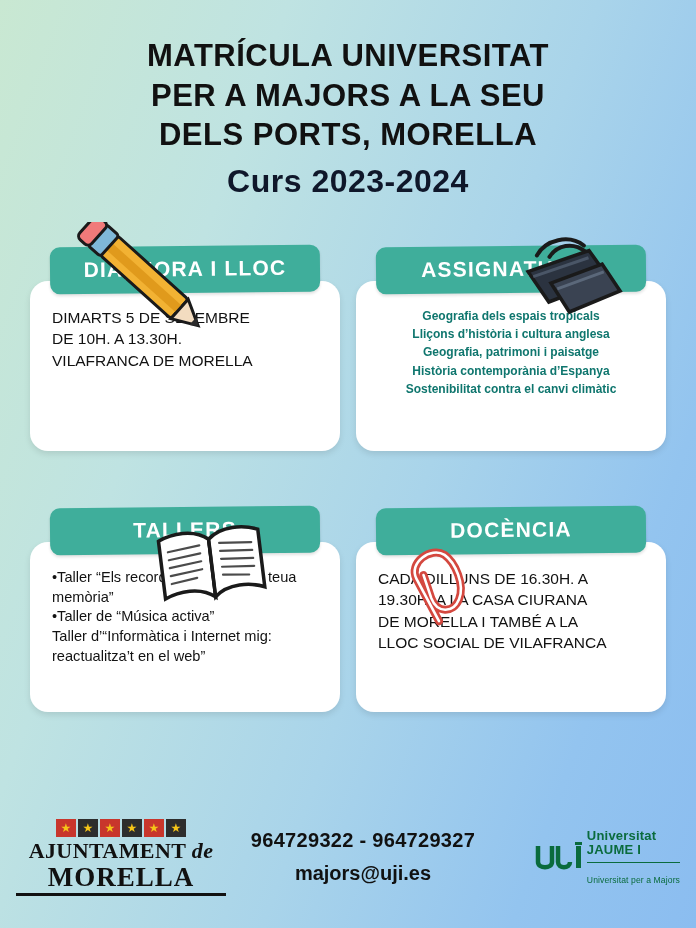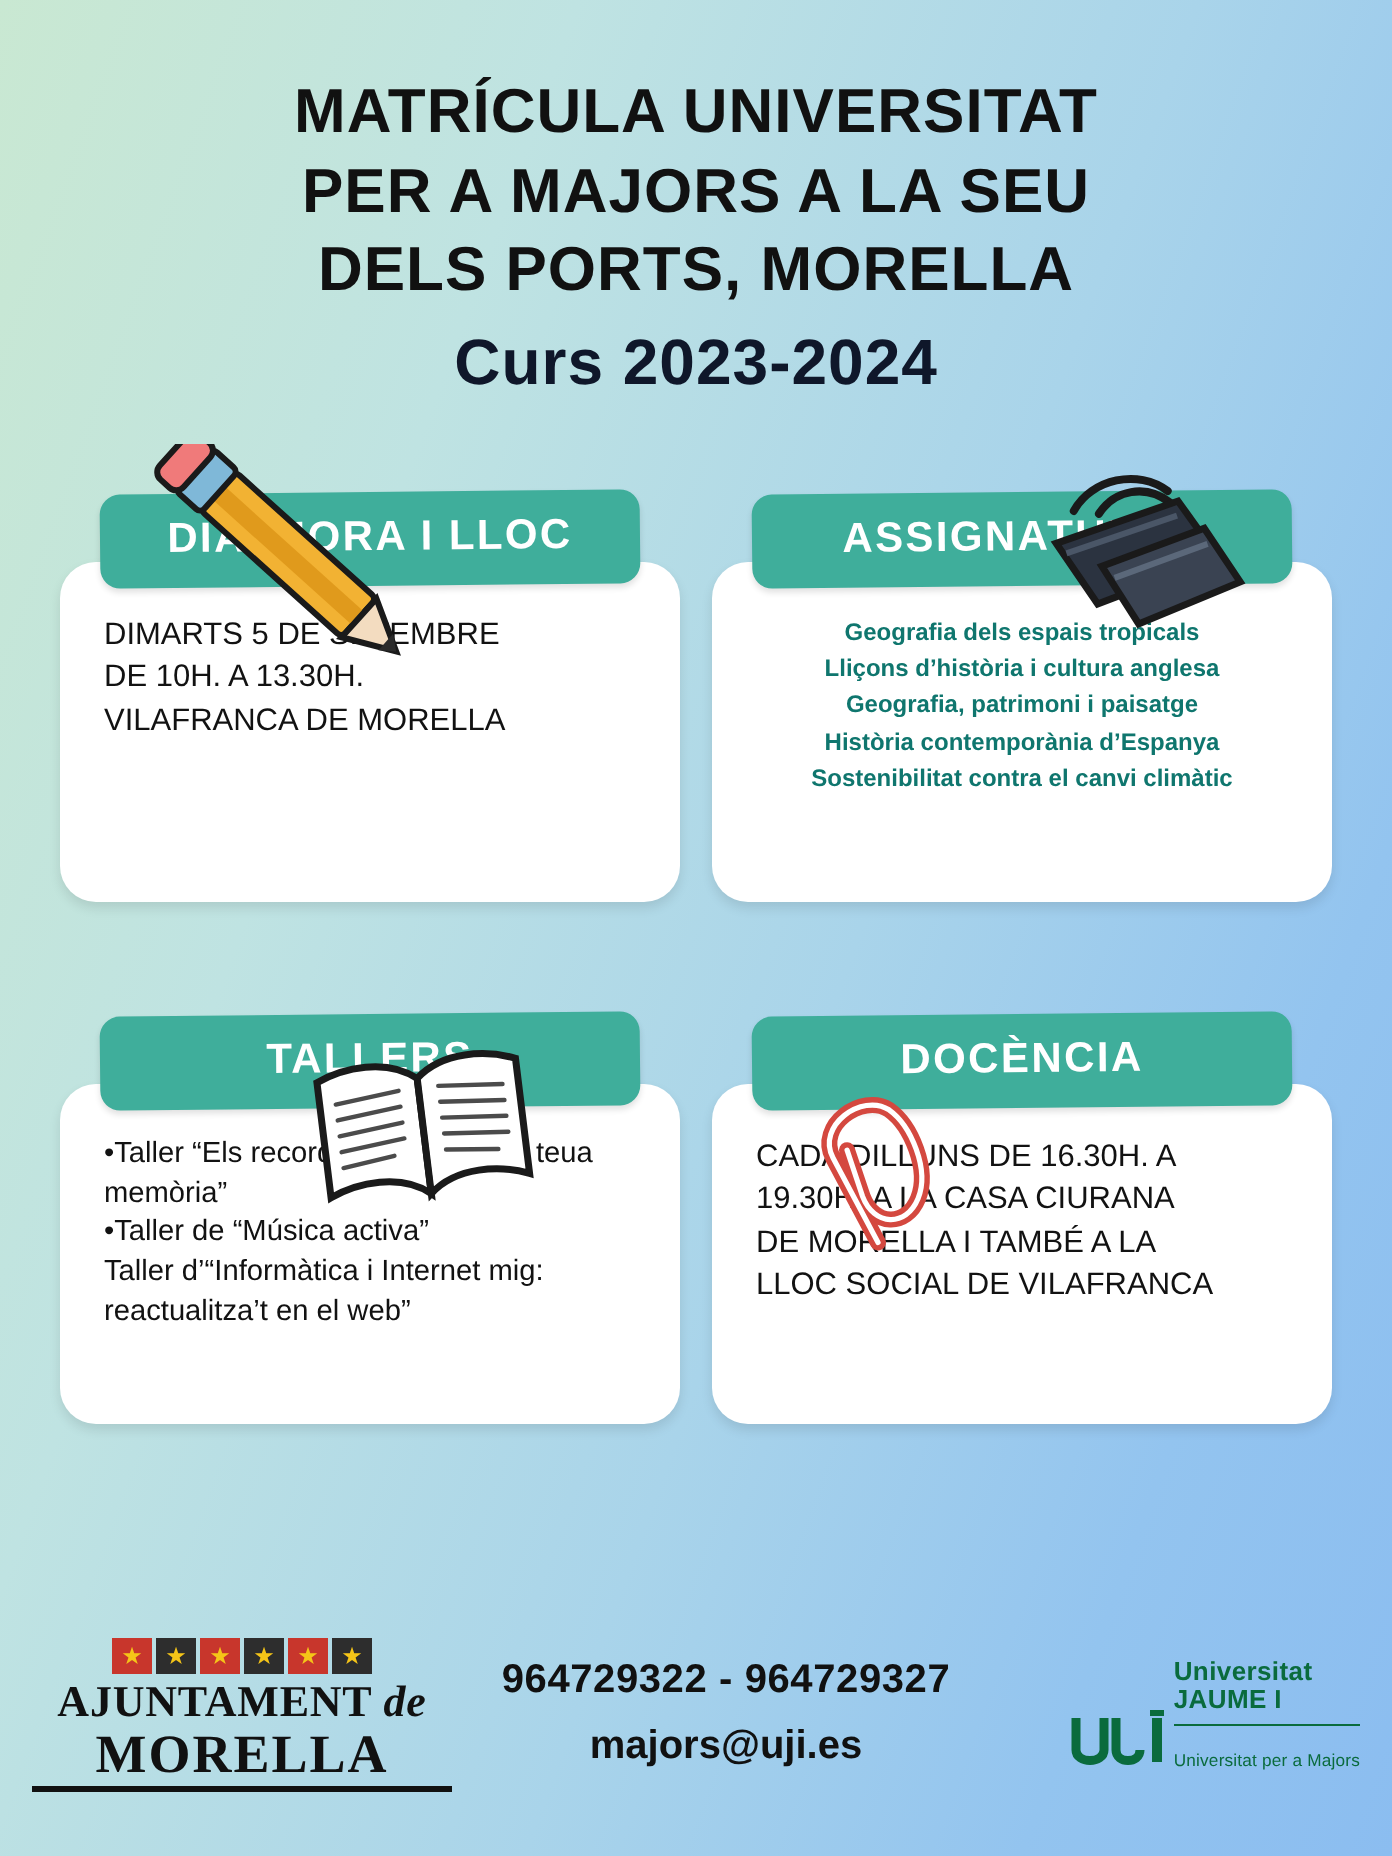--- a/index.html
+++ b/index.html
@@ -175,21 +175,21 @@
   }
   .ajt-rule {
     height: 3px;
     background: #111;
     margin-top: 2px;
   }
 
   
   .uji {
     display: flex;
-    align-items: flex-end;
+    align-items: center;
     gap: 1px;
   }
   .uji-mark {
     width: 52px; height: 30px;
     position: relative;
   }
   .uji-text-main {
     font-weight: 700;
     font-size: 13px;
     color: #0a6b3d;

